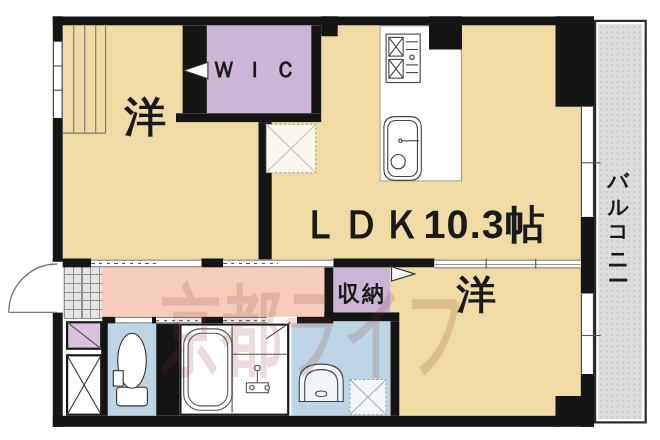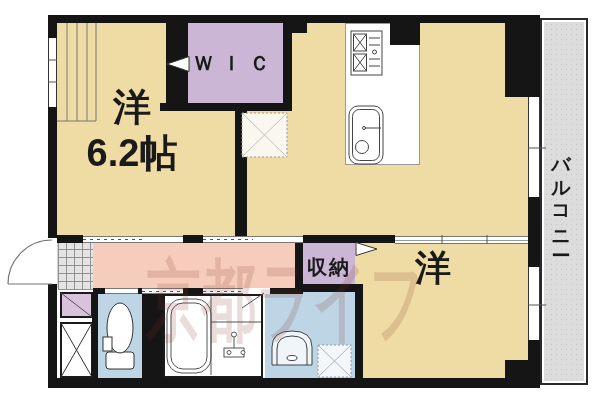--- a/index.html
+++ b/index.html
@@ -190,21 +190,23 @@
         <line x1="48" y1="82" x2="57" y2="82"></line>
       <line x1="528" y1="148" x2="546" y2="148"></line>
         <line x1="528" y1="305" x2="546" y2="305"></line>
       <line x1="442" y1="235" x2="442" y2="244"></line>
         <line x1="487" y1="235" x2="487" y2="244"></line>
     </g>
   </svg>
 
   <div class="lbl" style="left:57px;top:84px;width:150px;font-size:38px;line-height:46px">
     <span class="ln">洋</span>
-    <span class="ln">6.2帖</span>
+  </div>
+  <div class="lbl" style="left:236px;top:180px;width:298px;font-size:36px;letter-spacing:1px">
+    <span>ＬＤＫ10.3帖</span>
   </div>
   <div class="lbl" style="left:363px;top:246px;width:140px;font-size:36px;line-height:44px">
     <span class="ln">洋</span>
   </div>
   <div class="lbl" style="left:190px;top:50px;width:91px;font-size:20px;letter-spacing:8px">
     <span>ＷＩＣ</span>
   </div>
   <div class="lbl" style="left:301px;top:254px;width:56px;font-size:20px;letter-spacing:2px">
     <span>収納</span>
   </div>

